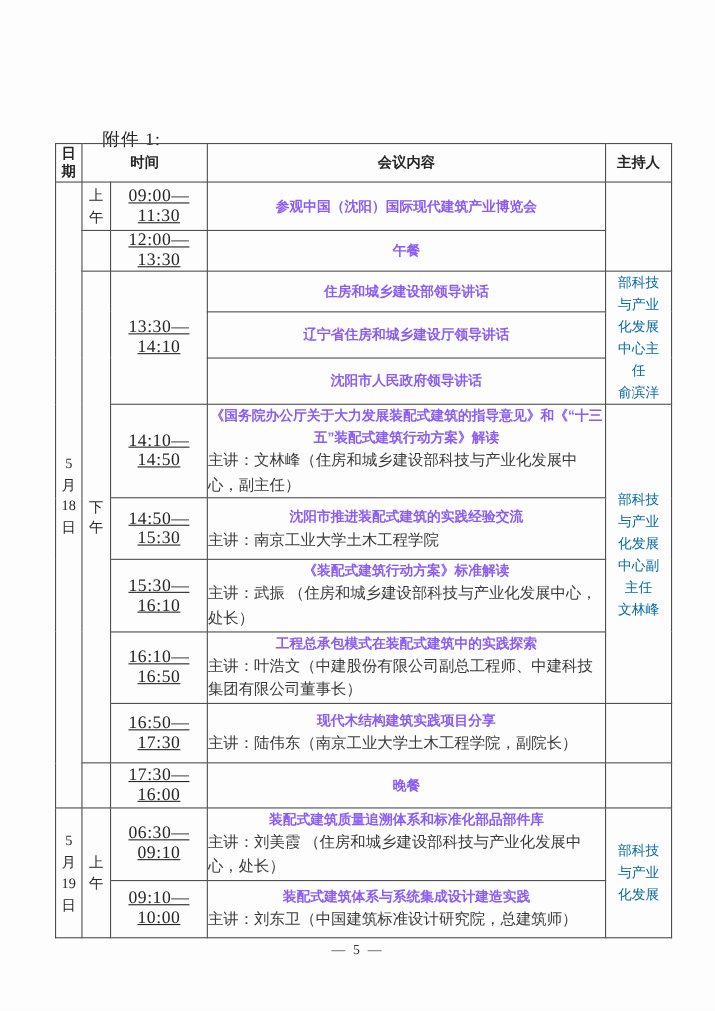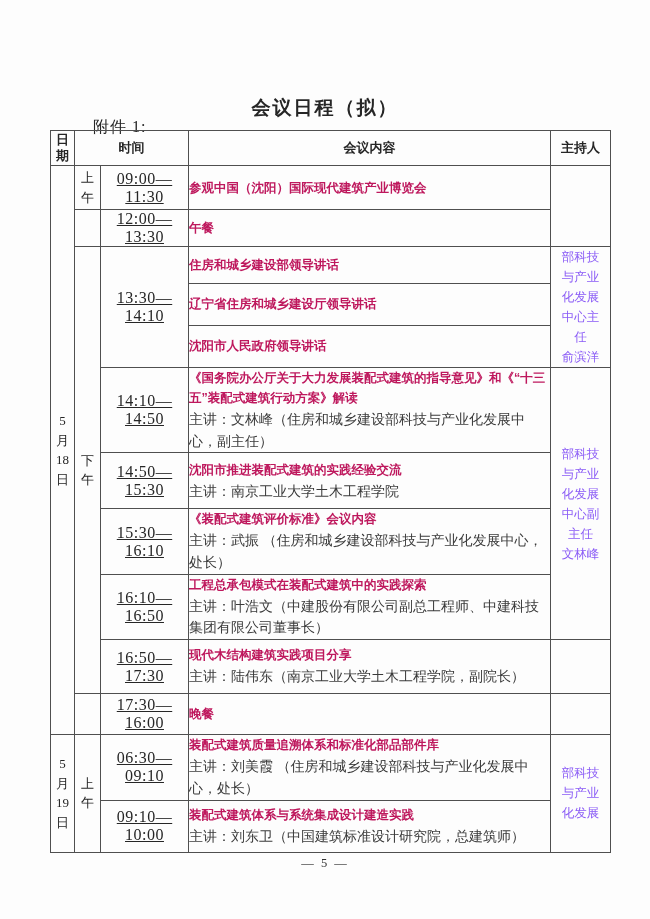--- a/index.html
+++ b/index.html
@@ -42,55 +42,55 @@
   }
   .vtext {
     white-space:pre-line;
     text-align:center;
     font-size:13px; line-height:1.5;
   }
   .host-text {
     white-space:pre-line;
     text-align:center;
     font-size:12.5px; line-height:1.6;
-    color:#8b5cf6;
+    color:#0369a1;
     margin-top:28px;
   }
   .time-cell {
     text-align:center;
     font-size:16px;
     letter-spacing:0.5px;
     text-decoration:underline;
   }
   .content-cell { padding:4px 9px; }
   .session-title {
     font-family:"Liberation Sans", sans-serif;
     font-weight:bold;
     font-size:12.5px; line-height:1.6;
-    color:#be185d;
+    color:#8b5cf6;
+    text-align:center;
   }
   .session-speaker {
     font-size:14px; line-height:1.55;
     color:#3a3a3a;
     margin-top:1px;
   }
   .page-number {
     position:absolute; top:856px; left:0; width:650px;
     text-align:center;
     font-size:12.5px; color:#333;
     letter-spacing:2px;
   }
 </style>
 </head>
 <body>
 
 <div class="page">
 
   <div class="attachment">附件 1:</div>
-  <div class="doc-title">会议日程（拟）</div>
 
   <table class="agenda">
     <colgroup>
       <col style="width:24px">
         <col style="width:26px">
         <col style="width:88px">
         <col style="width:362px">
         <col style="width:60px">
     </colgroup>
 
@@ -168,21 +168,21 @@
       <td class="time-cell">14:50—15:30</td>
       <td class="content-cell">
         <div class="session-title">沈阳市推进装配式建筑的实践经验交流</div>
         <div class="session-speaker">主讲：南京工业大学土木工程学院</div>
       </td>
     </tr>
 
     <tr style="height:55px">
       <td class="time-cell">15:30—16:10</td>
       <td class="content-cell">
-        <div class="session-title">《装配式建筑评价标准》会议内容</div>
+        <div class="session-title">《装配式建筑行动方案》标准解读</div>
         <div class="session-speaker">主讲：武振 （住房和城乡建设部科技与产业化发展中心，处长）</div>
       </td>
     </tr>
 
     <tr style="height:60px">
       <td class="time-cell">16:10—16:50</td>
       <td class="content-cell">
         <div class="session-title">工程总承包模式在装配式建筑中的实践探索</div>
         <div class="session-speaker">主讲：叶浩文（中建股份有限公司副总工程师、中建科技集团有限公司董事长）</div>
       </td>

